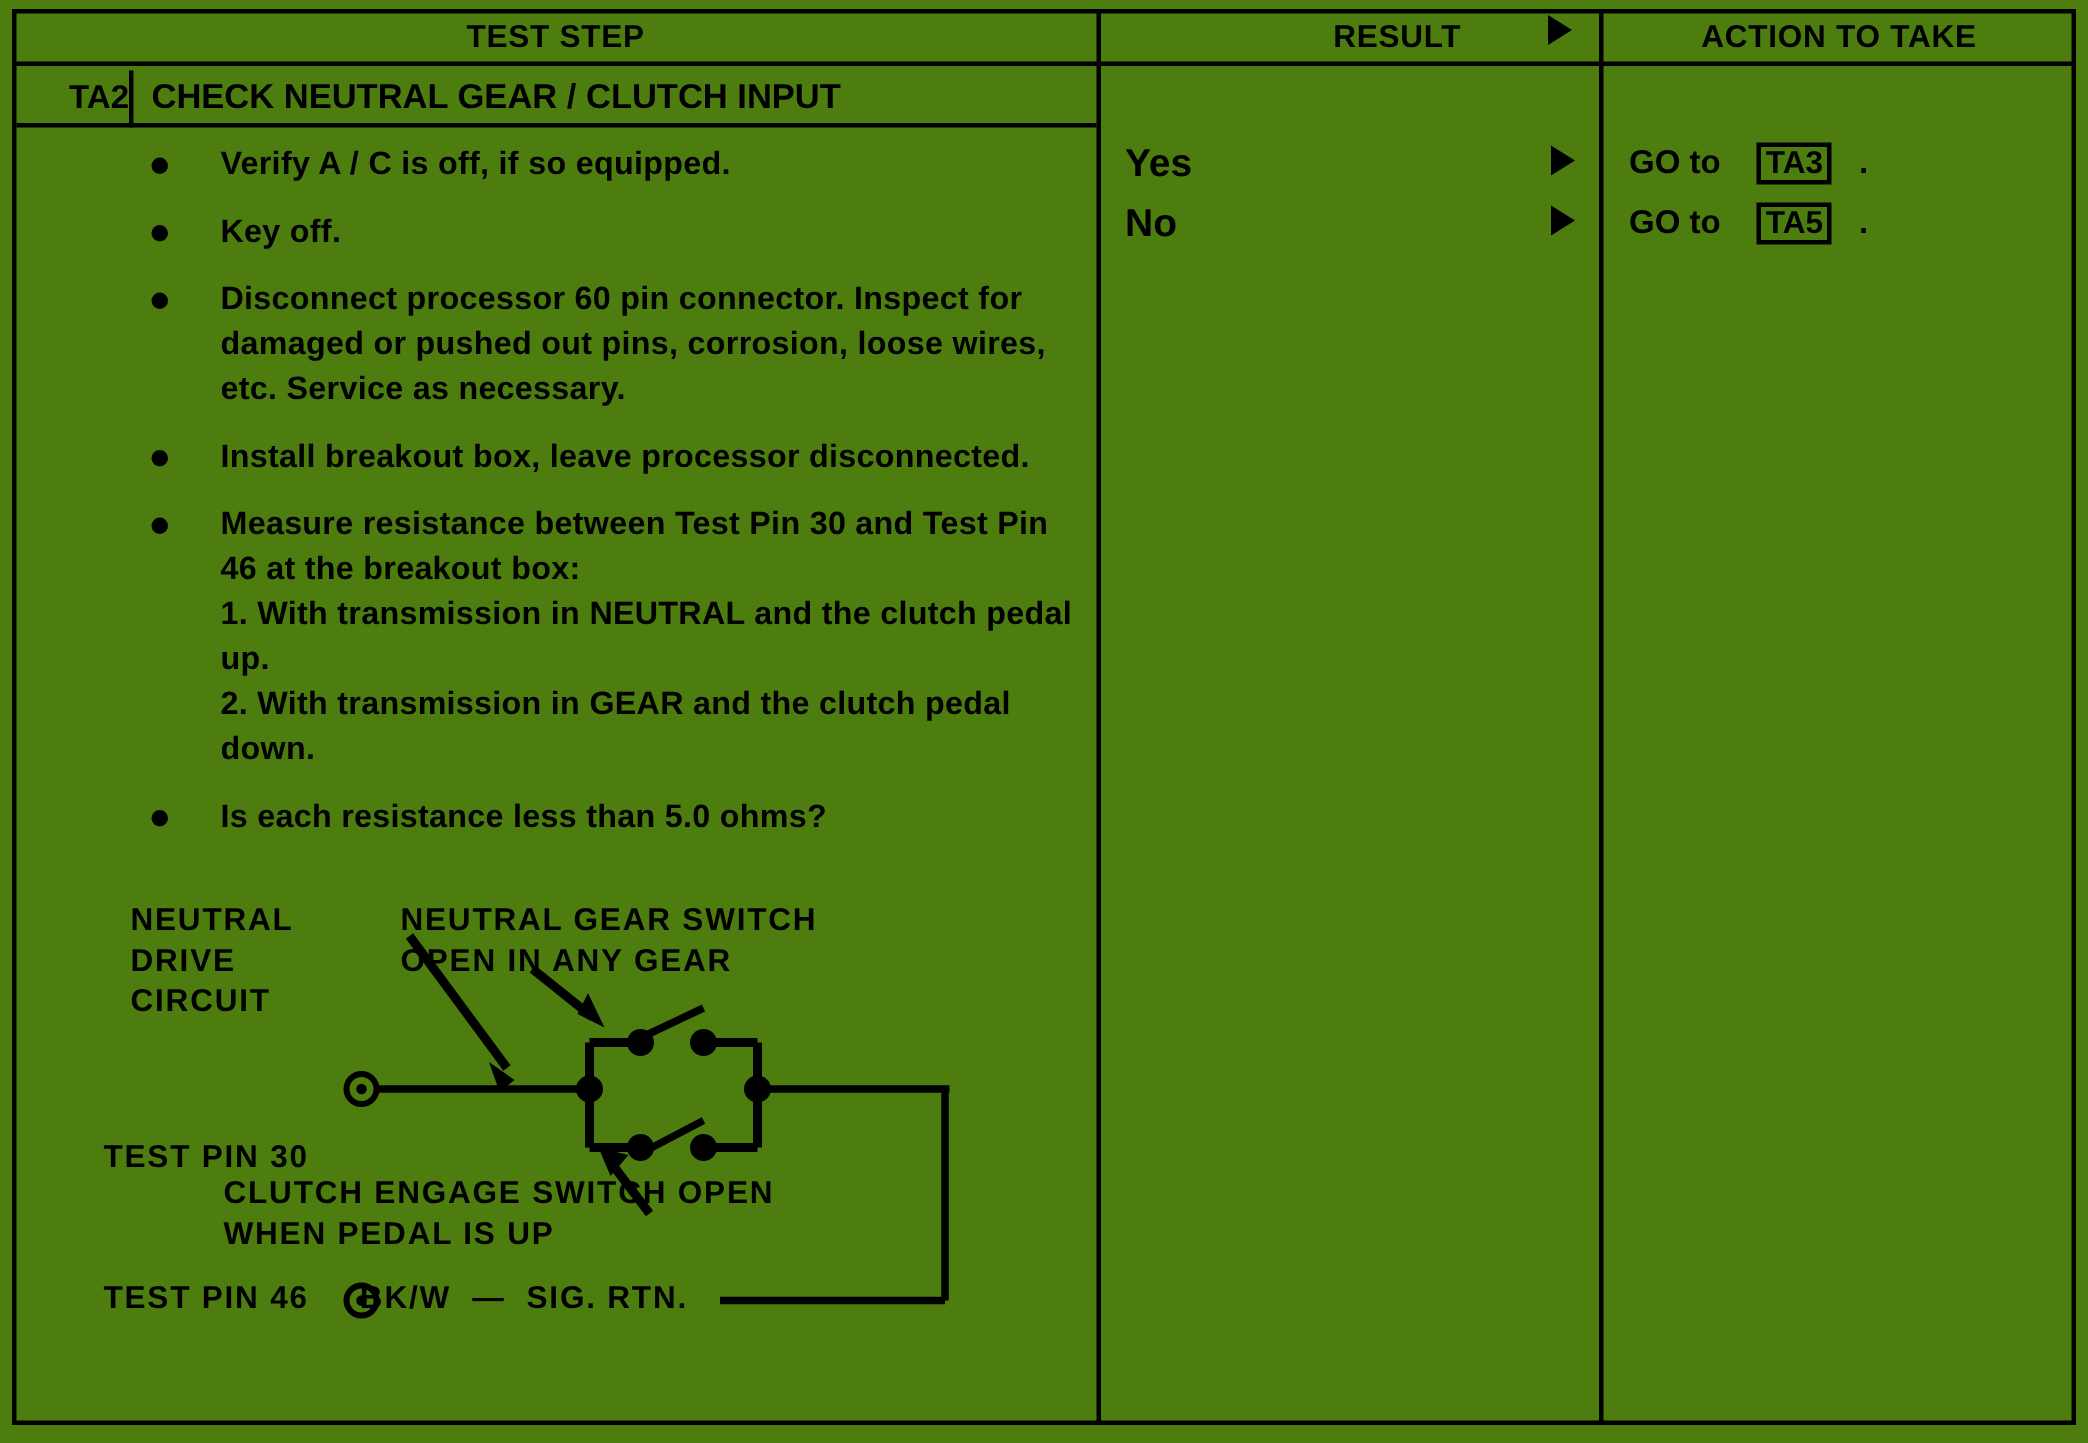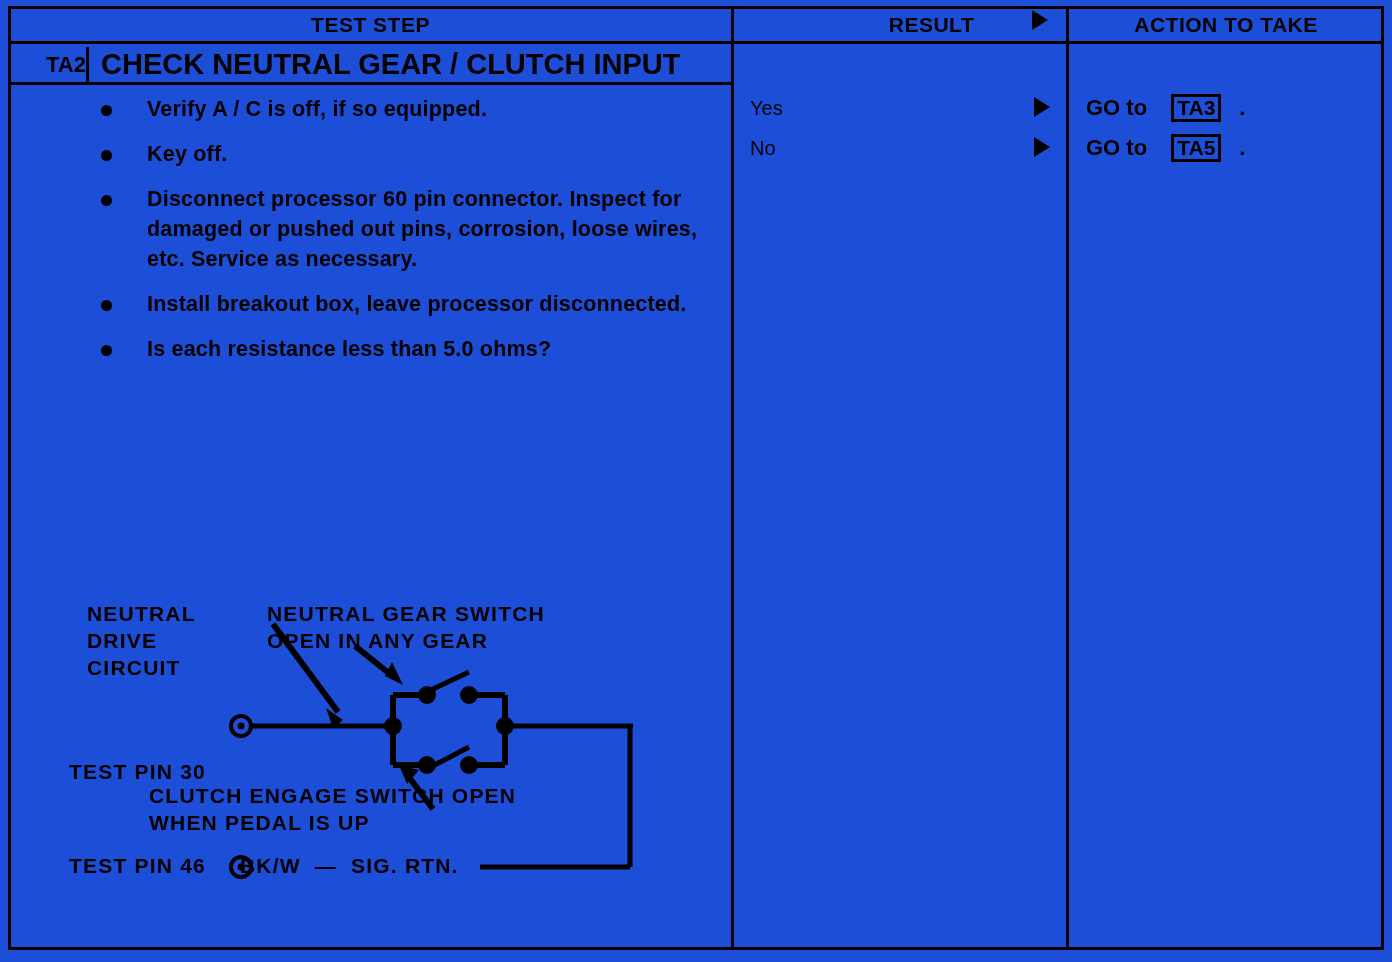--- a/index.html
+++ b/index.html
@@ -9,21 +9,21 @@
     background: #ffffff;
   }
   body {
     font-family: "Liberation Sans", sans-serif;
     color: #000000;
   }
   #page {
     position: relative;
     width: 1392px;
     height: 962px;
-    background: #1d4ed8;
+    background: #4d7c0f;
     overflow: hidden;
   }
 
   
   .table-frame {
     position: absolute;
     left: 8px;
     top: 6px;
     width: 1376px;
     height: 944px;
@@ -98,21 +98,21 @@
   }
   .step-title-box {
     position: absolute;
     left: 89px;
     top: 47px;
     width: 642px;
     height: 38px;
     border-bottom: 3px solid #000;
     box-sizing: border-box;
     line-height: 35px;
-    font-size: 29px;
+    font-size: 23px;
     font-weight: bold;
     padding-left: 12px;
   }
 
   
   .steps {
     position: absolute;
     left: 95px;
     top: 94px;
     width: 625px;
@@ -137,22 +137,22 @@
     border-radius: 50%;
   }
   .bullet-item .sub {
     display: block;
   }
 
   
   .result-row {
     position: absolute;
     left: 750px;
-    font-size: 20px;
-    font-weight: normal;
+    font-size: 26px;
+    font-weight: bold;
     height: 30px;
     line-height: 30px;
   }
   .result-row.r1 { top: 93px; }
   .result-row.r2 { top: 133px; }
   .row-tri {
     position: absolute;
     left: 1034px;
   }
   .row-tri.t1 { top: 97px; }
@@ -235,20 +235,25 @@
     <div class="bullet-item">
       <span>Key off.</span>
     </div>
     <div class="bullet-item">
       <span>Disconnect processor 60 pin connector. Inspect for damaged or pushed out pins, corrosion, loose wires, etc. Service as necessary.</span>
     </div>
     <div class="bullet-item">
       <span>Install breakout box, leave processor disconnected.</span>
     </div>
     <div class="bullet-item">
+      <span>Measure resistance between Test Pin 30 and Test Pin 46 at the breakout box:</span>
+      <span class="sub">1. With transmission in NEUTRAL and the clutch pedal up.</span>
+      <span class="sub">2. With transmission in GEAR and the clutch pedal down.</span>
+    </div>
+    <div class="bullet-item">
       <span>Is each resistance less than 5.0 ohms?</span>
     </div>
   </div>
 
   <div class="result-row r1">Yes</div>
   <div class="result-row r2">No</div>
   <span class="tri row-tri t1"></span>
   <span class="tri row-tri t2"></span>
 
   <div class="action-row a1"><span>GO to </span><span class="boxed-ref">TA3</span><span>.</span></div>

